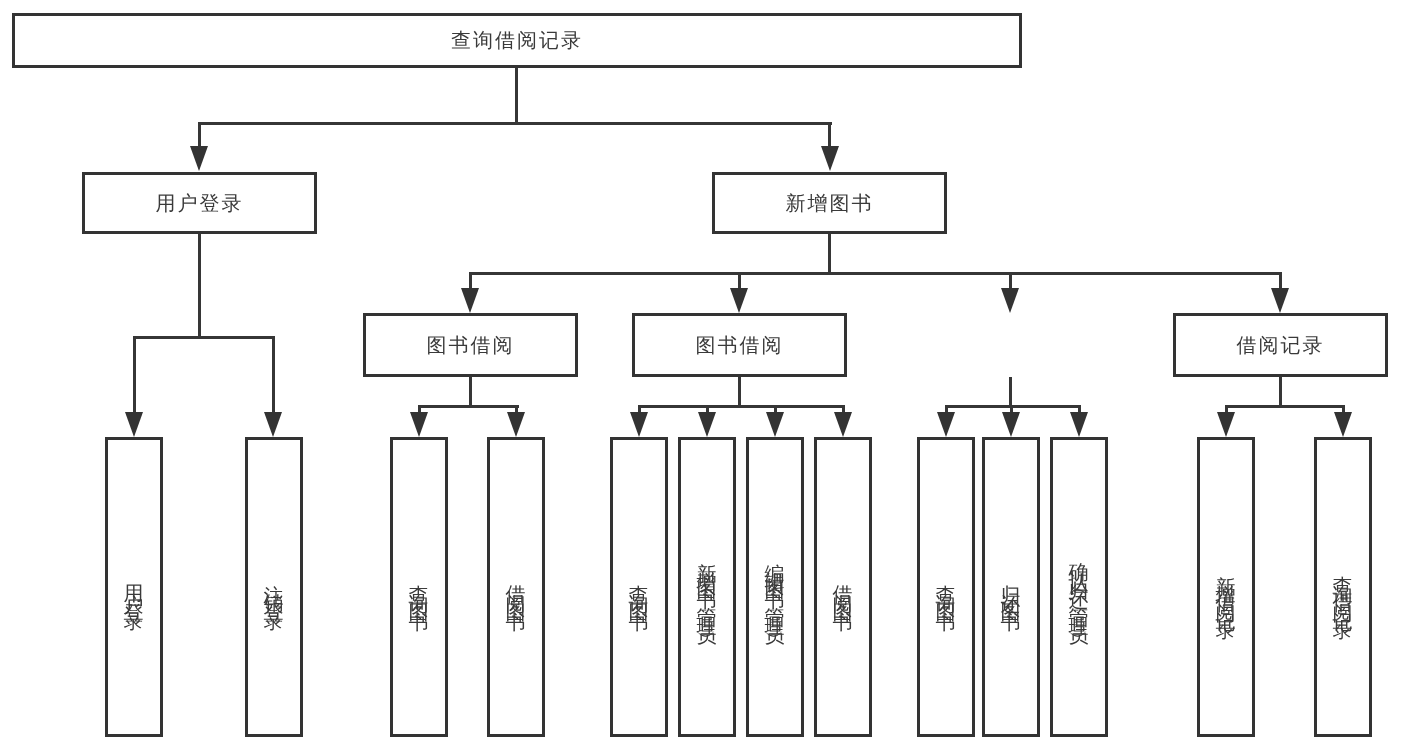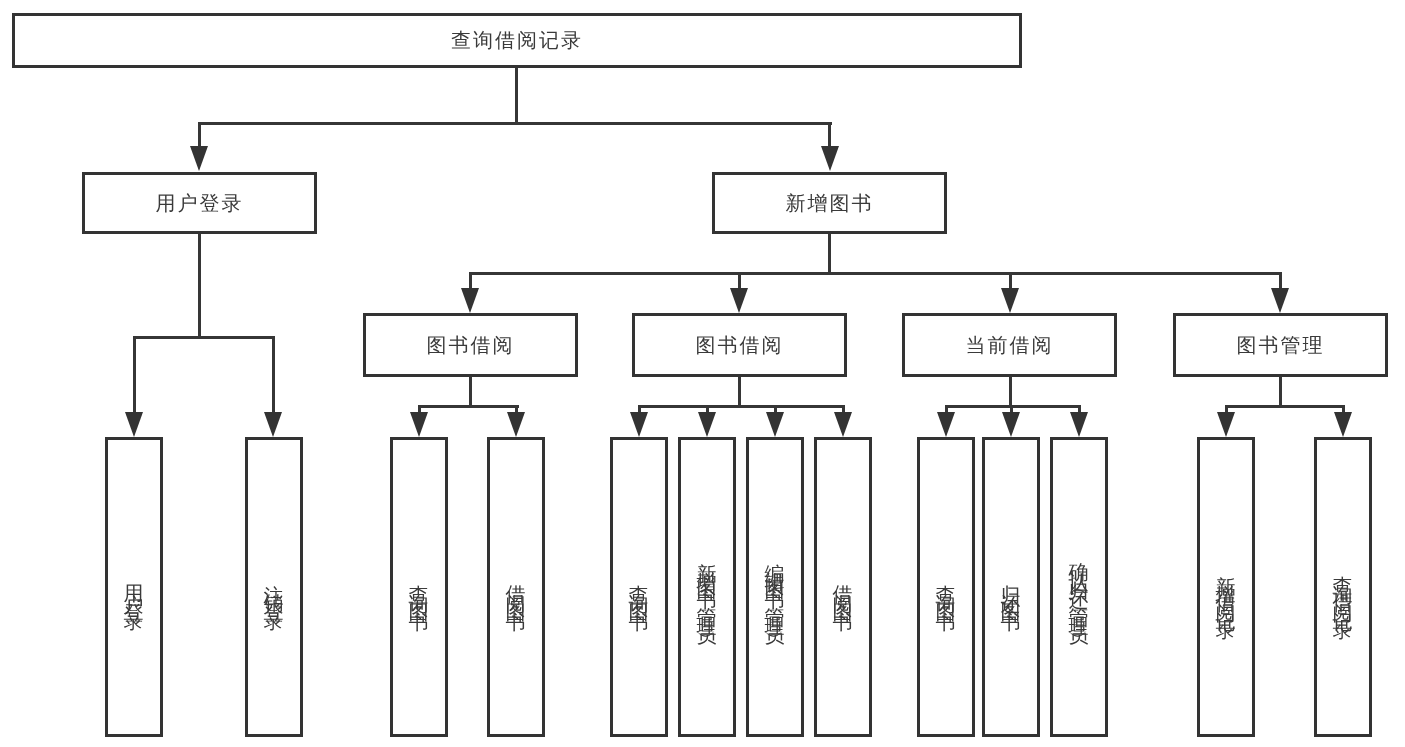--- a/index.html
+++ b/index.html
@@ -80,22 +80,21 @@
   <div class="ah" style="left:461px; top:288px;"></div>
   <div class="vl" style="left:738px; top:272px; height:18px;"></div>
   <div class="ah" style="left:730px; top:288px;"></div>
   <div class="vl" style="left:1009px; top:272px; height:18px;"></div>
   <div class="ah" style="left:1001px; top:288px;"></div>
   <div class="vl" style="left:1279px; top:272px; height:18px;"></div>
   <div class="ah" style="left:1271px; top:288px;"></div>
 
   <div class="box" style="left:363px; top:313px; width:215px; height:64px;">图书借阅</div>
   <div class="box" style="left:632px; top:313px; width:215px; height:64px;">图书借阅</div>
-  <div class="box" style="left:902px; top:313px; width:215px; height:64px;">当前借阅</div>
-  <div class="box" style="left:1173px; top:313px; width:215px; height:64px;">图书管理</div>
+  <div class="box" style="left:1173px; top:313px; width:215px; height:64px;">借阅记录</div>
 
   <div class="vl" style="left:469px; top:377px; height:28px;"></div>
   <div class="hl" style="left:418px; top:405px; width:101px;"></div>
   <div class="vl" style="left:418px; top:405px; height:10px;"></div>
   <div class="ah" style="left:410px; top:412px;"></div>
   <div class="vl" style="left:515px; top:405px; height:10px;"></div>
   <div class="ah" style="left:507px; top:412px;"></div>
 
   <div class="vl" style="left:738px; top:377px; height:28px;"></div>
   <div class="hl" style="left:638px; top:405px; width:207px;"></div>

